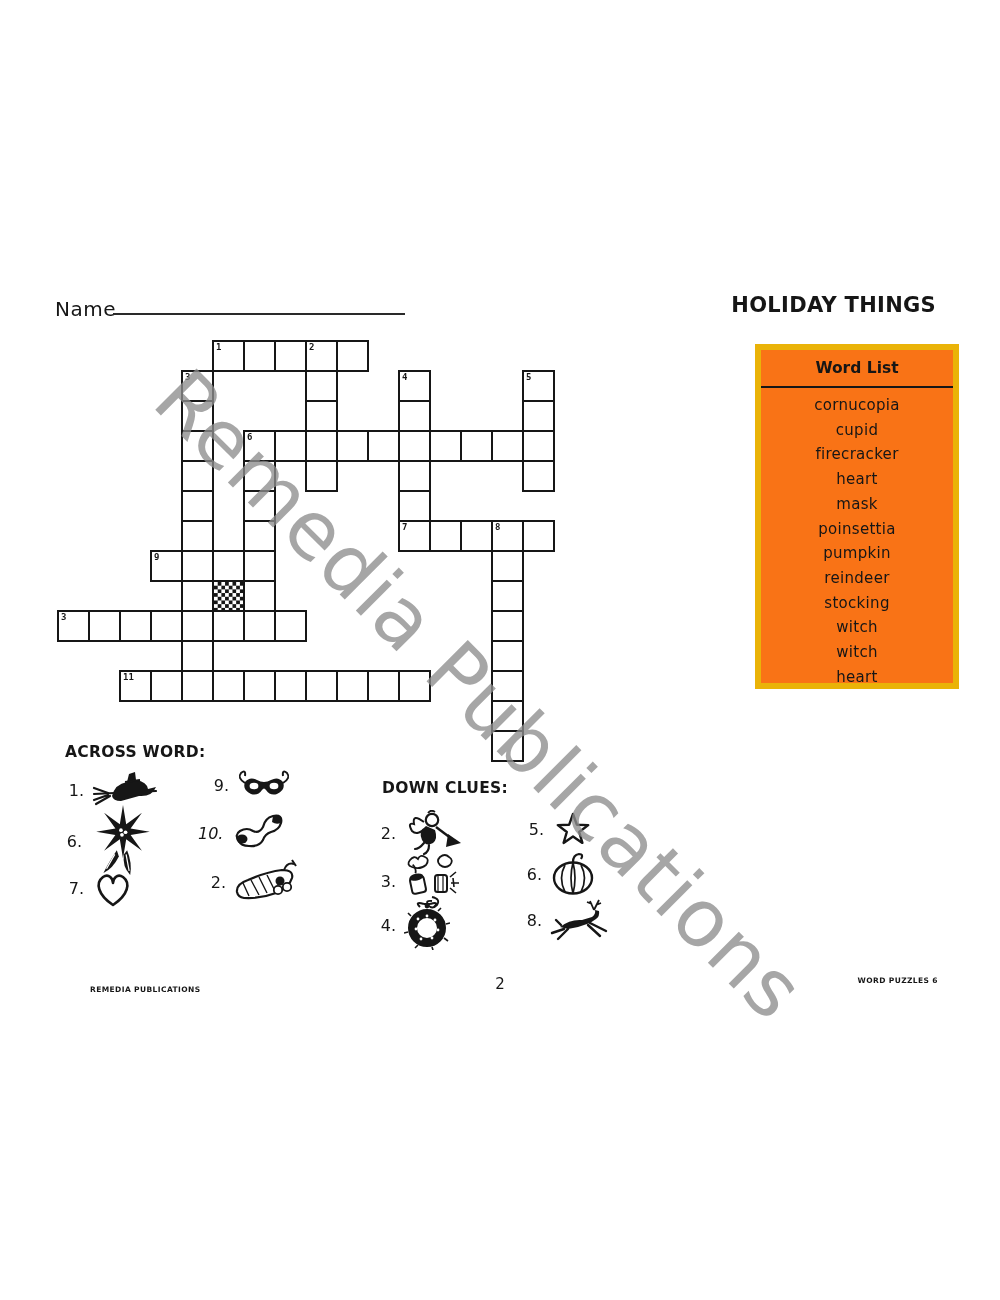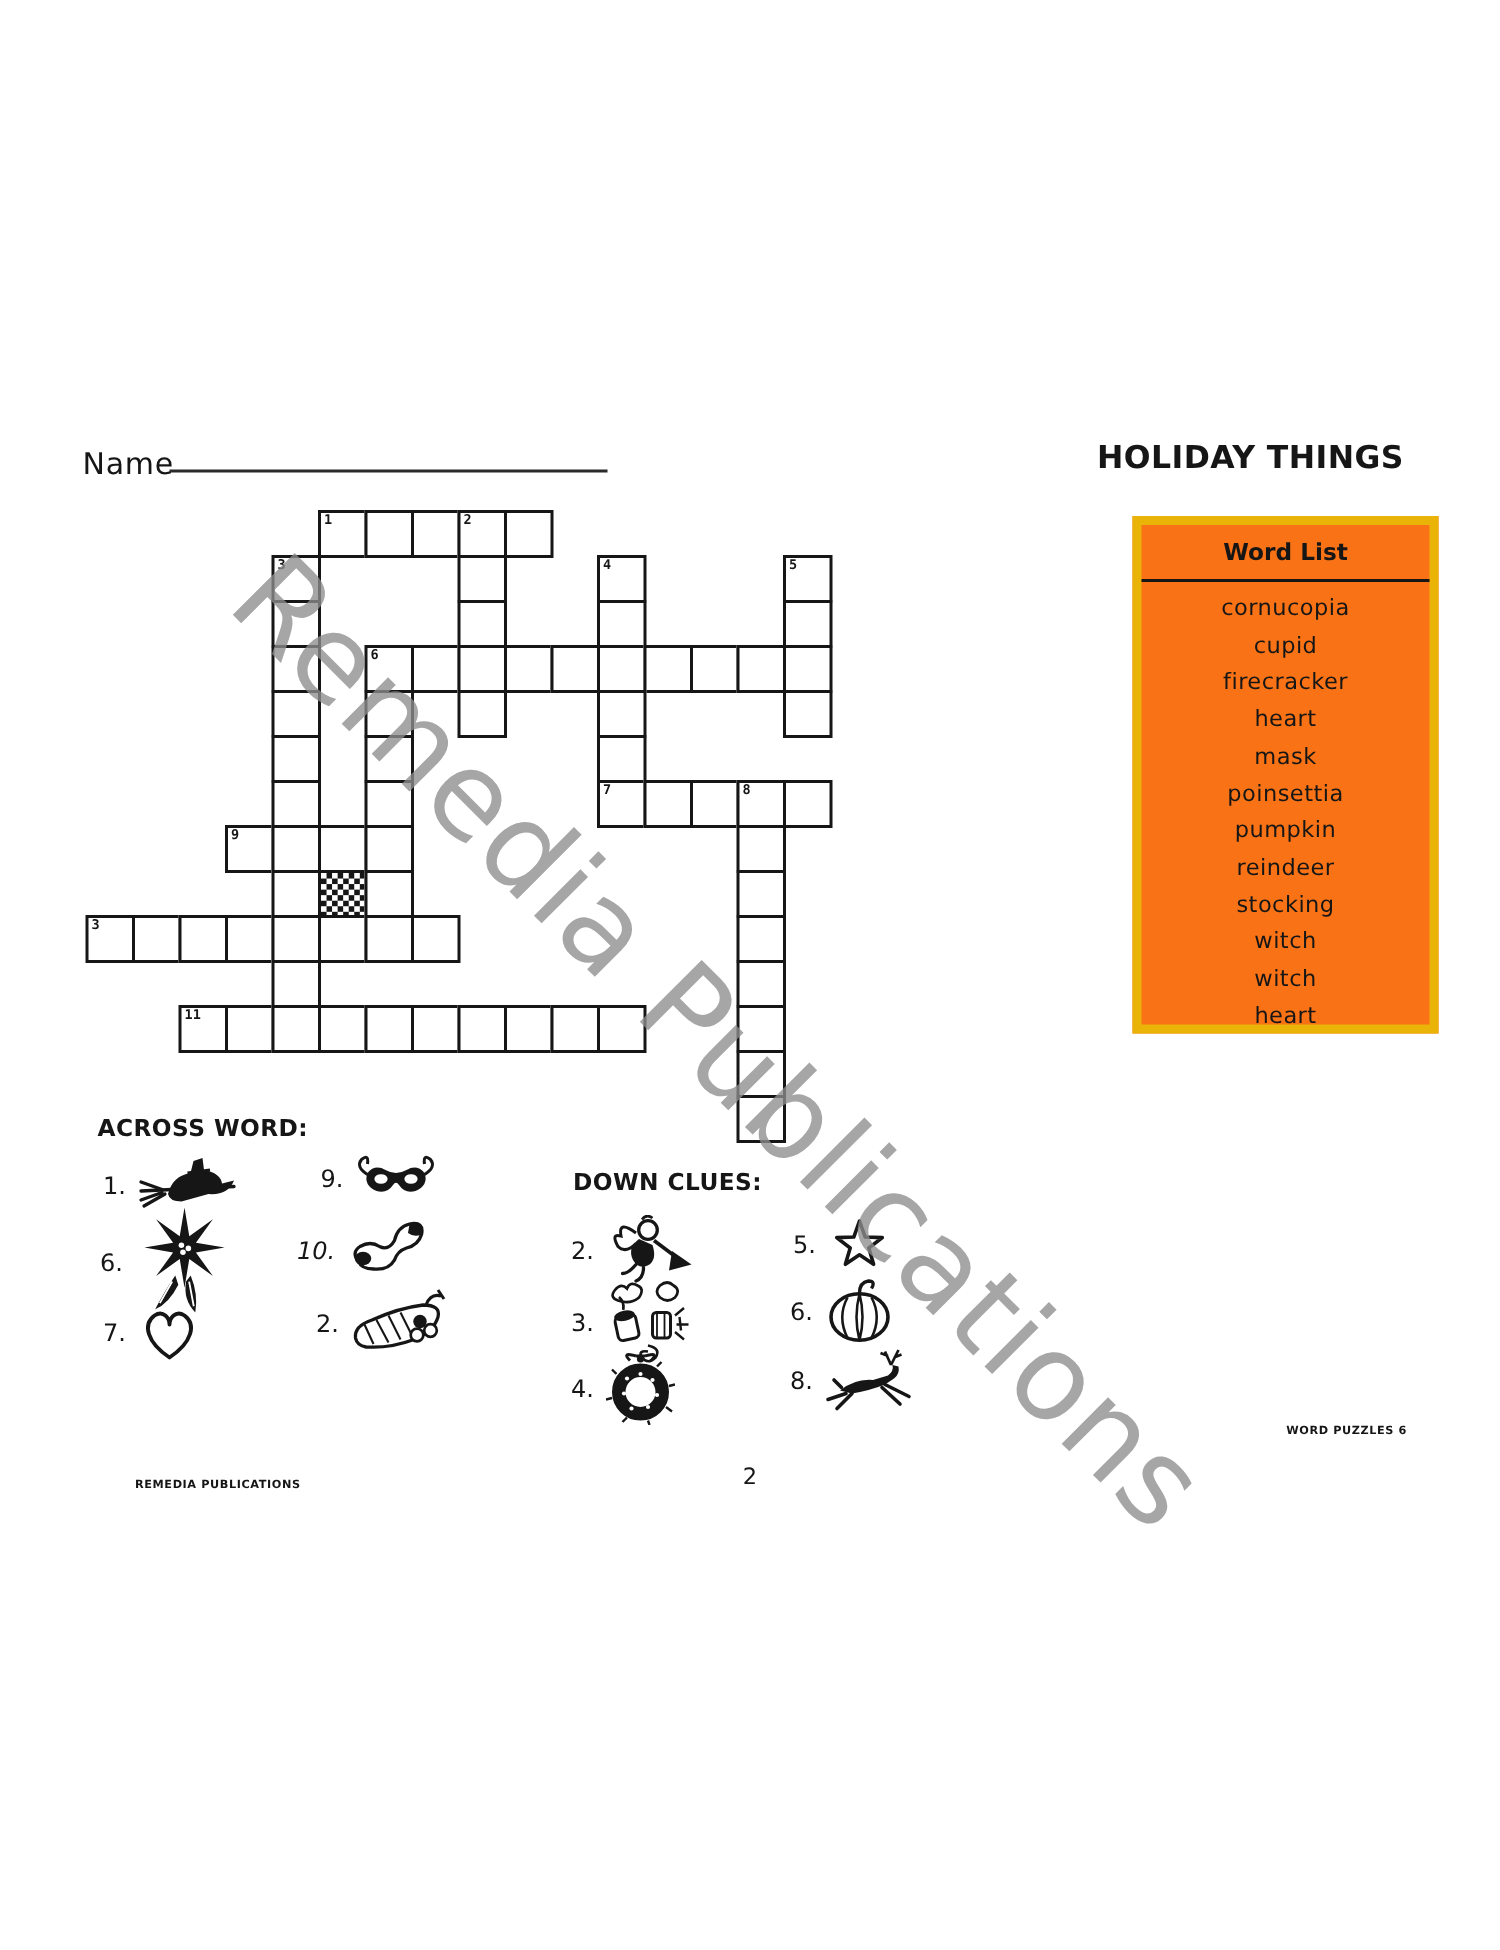--- a/index.html
+++ b/index.html
@@ -48,21 +48,21 @@
   
   .clue-heading{font-size:15.5px;font-weight:bold;letter-spacing:.3px;}
   .ac-head{left:65px;top:743px;}
   .dc-head{left:382px;top:779px;}
   .clue{display:flex;align-items:center;gap:8px;}
   .clue-num{font-size:16px;min-width:24px;text-align:right;}
   .clue svg{flex:0 0 auto;}
   
   .foot-left{left:90px;top:985px;font-size:7.5px;font-weight:bold;letter-spacing:.4px;}
   .foot-center{left:0;right:0;top:975px;text-align:center;font-size:15px;}
-  .foot-right{right:62px;top:949px;font-size:7.5px;font-weight:bold;letter-spacing:.4px;}
+  .foot-right{right:62px;top:976px;font-size:7.5px;font-weight:bold;letter-spacing:.4px;}
 </style>
 </head>
 <body>
 
 <div class="abs name-label">Name</div>
 <div class="abs name-line"></div>
 <div class="abs page-title">HOLIDAY THINGS</div>
 
 <div id="grid" class="abs">
     <div class="cell" style="left: 155px; top: 0px;">

